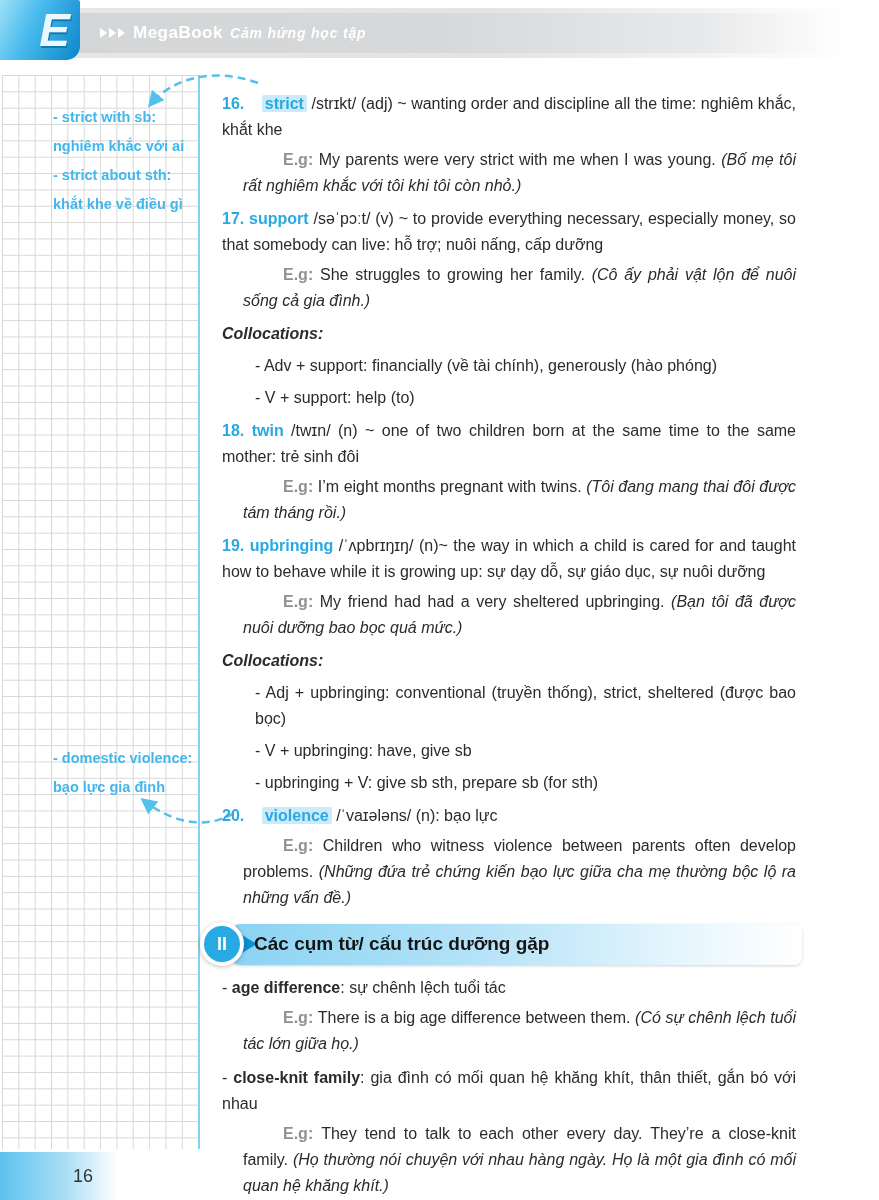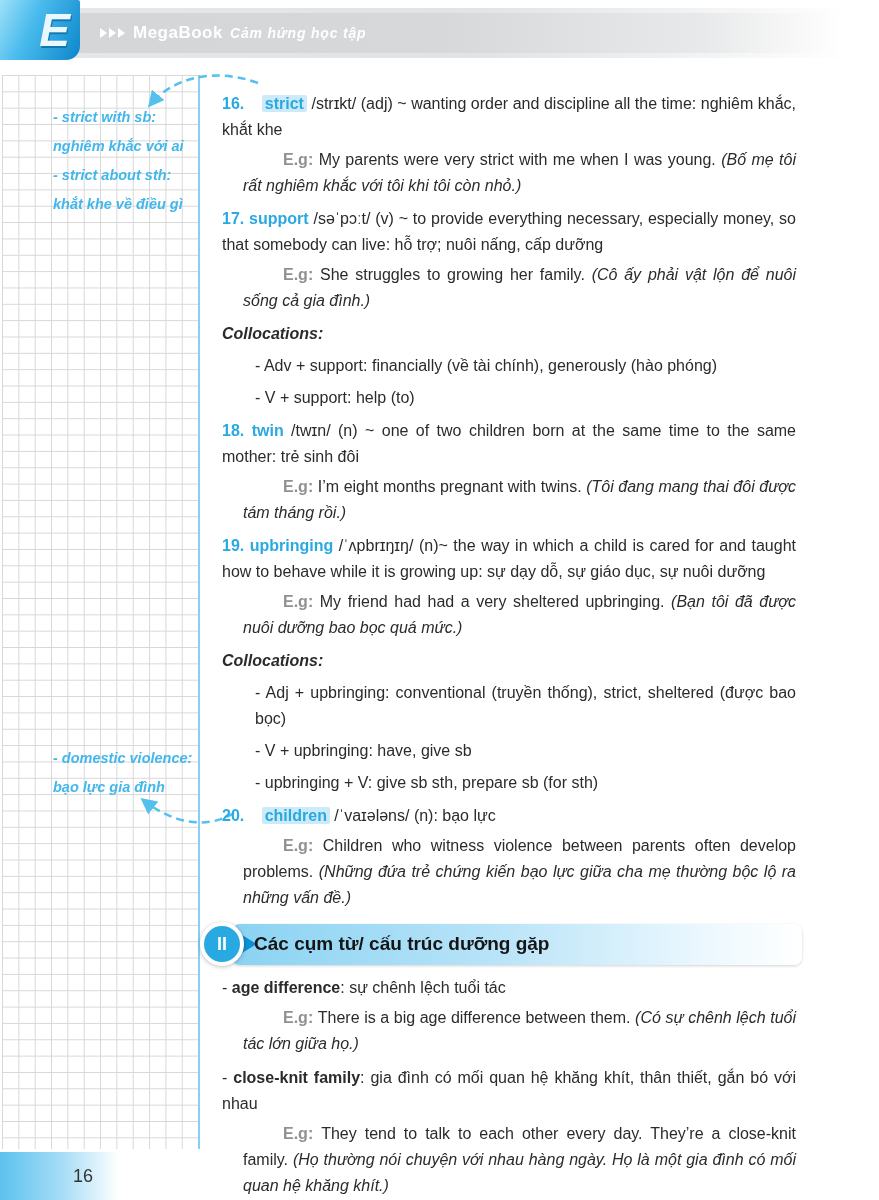--- a/index.html
+++ b/index.html
@@ -41,21 +41,21 @@
   .grid {
     position:absolute; left:2px; top:75px; width:196px; height:1074px;
     background-image:
       linear-gradient(to right,#d7d7d7 1px,transparent 1px),
       linear-gradient(to bottom,#d7d7d7 1px,transparent 1px);
     background-size:16.35px 16.35px;
     border-right:2px solid #85d1f1;
   }
   .note {
     position:absolute; color:#43b7eb; font-size:14.5px; line-height:29px;
-    font-weight:600; white-space:nowrap;font-style:italic;
+    font-weight:600; white-space:nowrap;
   }
   .note1 { left:53px; top:103px; }
   .note2 { left:53px; top:744px; }
   .arrows { position:absolute; left:0; top:0; pointer-events:none; }
 
   
   .content {
     position:absolute; left:222px; top:84px; width:574px;
     font-size:16px; line-height:26px; text-align:justify;
   }
@@ -146,21 +146,21 @@
       <div class="blk colloc-line"><span>- Adv + support: financially (về tài chính), generously (hào phóng)</span></div>
       <div class="blk colloc-line"><span>- V + support: help (to)</span></div>
       <div class="blk entry"><span class="seg-num">18. </span><span class="seg-word">twin</span><span> /twɪn/ (n) ~ one of two children born at the same time to the same mother: trẻ sinh đôi</span></div>
       <div class="blk example"><span class="seg-eg">E.g: </span><span>I’m eight months pregnant with twins. </span><span class="seg-italic">(Tôi đang mang thai đôi được tám tháng rồi.)</span></div>
       <div class="blk entry"><span class="seg-num">19. </span><span class="seg-word">upbringing</span><span> /ˈʌpbrɪŋɪŋ/ (n)~ the way in which a child is cared for and taught how to behave while it is growing up: sự dạy dỗ, sự giáo dục, sự nuôi dưỡng</span></div>
       <div class="blk example"><span class="seg-eg">E.g: </span><span>My friend had had a very sheltered upbringing. </span><span class="seg-italic">(Bạn tôi đã được nuôi dưỡng bao bọc quá mức.)</span></div>
       <div class="blk colloc-label"><span class="seg-colloc">Collocations:</span></div>
       <div class="blk colloc-line"><span>- Adj + upbringing: conventional (truyền thống), strict, sheltered (được bao bọc)</span></div>
       <div class="blk colloc-line"><span>- V + upbringing: have, give sb</span></div>
       <div class="blk colloc-line"><span>- upbringing + V: give sb sth, prepare sb (for sth)</span></div>
-      <div class="blk entry"><span class="seg-num">20. </span><span class="seg-word seg-hl">children</span><span> /ˈvaɪələns/ (n): bạo lực</span></div>
+      <div class="blk entry"><span class="seg-num">20. </span><span class="seg-word seg-hl">violence</span><span> /ˈvaɪələns/ (n): bạo lực</span></div>
       <div class="blk example"><span class="seg-eg">E.g: </span><span>Children who witness violence between parents often develop problems. </span><span class="seg-italic">(Những đứa trẻ chứng kiến bạo lực giữa cha mẹ thường bộc lộ ra những vấn đề.)</span></div>
       <div class="section-heading">
         <div class="sh-bar"></div>
         <span class="sh-tri"></span>
         <div class="sh-badge">II</div>
         <div class="sh-title">Các cụm từ/ cấu trúc dưỡng gặp</div>
       </div>
       <div class="blk phrase"><span>- </span><span class="seg-bold">age difference</span><span>: sự chênh lệch tuổi tác</span></div>
       <div class="blk example"><span class="seg-eg">E.g: </span><span>There is a big age difference between them. </span><span class="seg-italic">(Có sự chênh lệch tuổi tác lớn giữa họ.)</span></div>
       <div class="blk phrase"><span>- </span><span class="seg-bold">close-knit family</span><span>: gia đình có mối quan hệ khăng khít, thân thiết, gắn bó với nhau</span></div>

